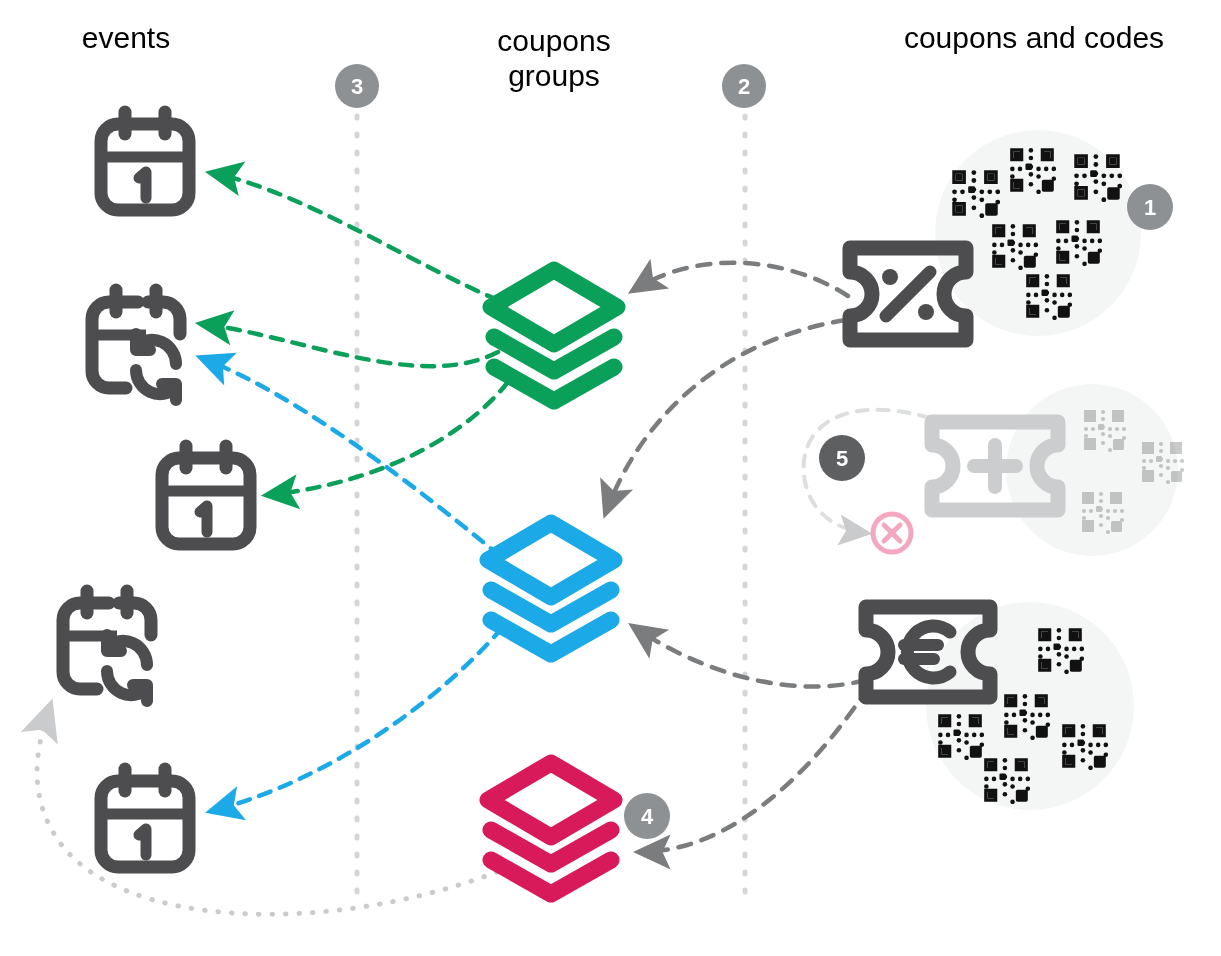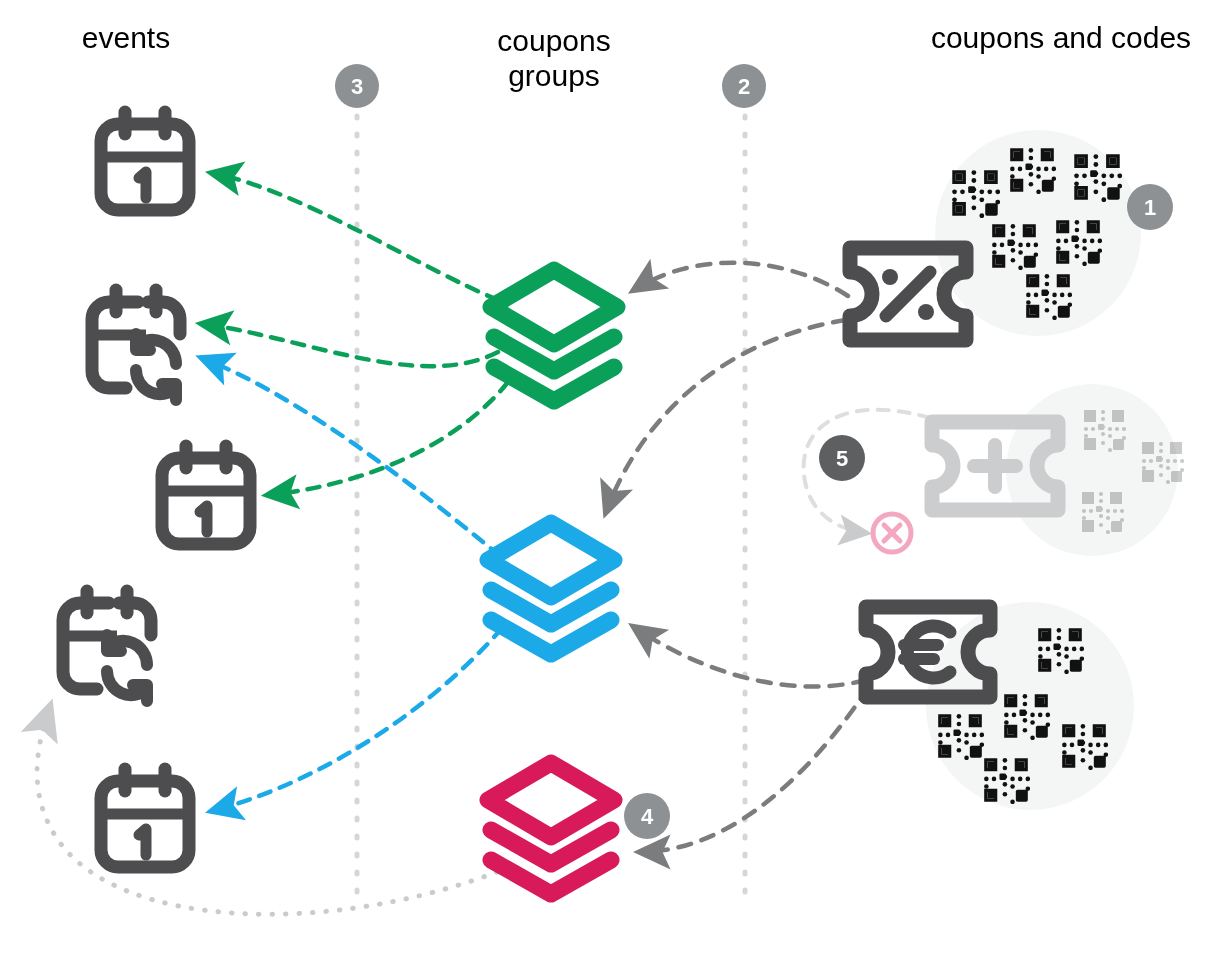--- a/index.html
+++ b/index.html
@@ -28,21 +28,21 @@
     position: absolute;
     color: #000000;
     font-size: 30px;
     font-weight: 400;
     line-height: 1.18;
     text-align: center;
     white-space: pre-line;
   }
   #title-events   { left: 0px;   top: 20px; width: 252px; }
   #title-groups   { left: 428px; top: 23px; width: 252px; }
-  #title-coupons  { left: 898px; top: 20px; width: 272px; margin-left: 27px; }
+  #title-coupons  { left: 898px; top: 20px; width: 272px; }
   .badge-label {
     font-family: "Liberation Sans", sans-serif;
     font-size: 22px;
     font-weight: 700;
     fill: #ffffff;
   }
 </style>
 </head>
 <body>
 

